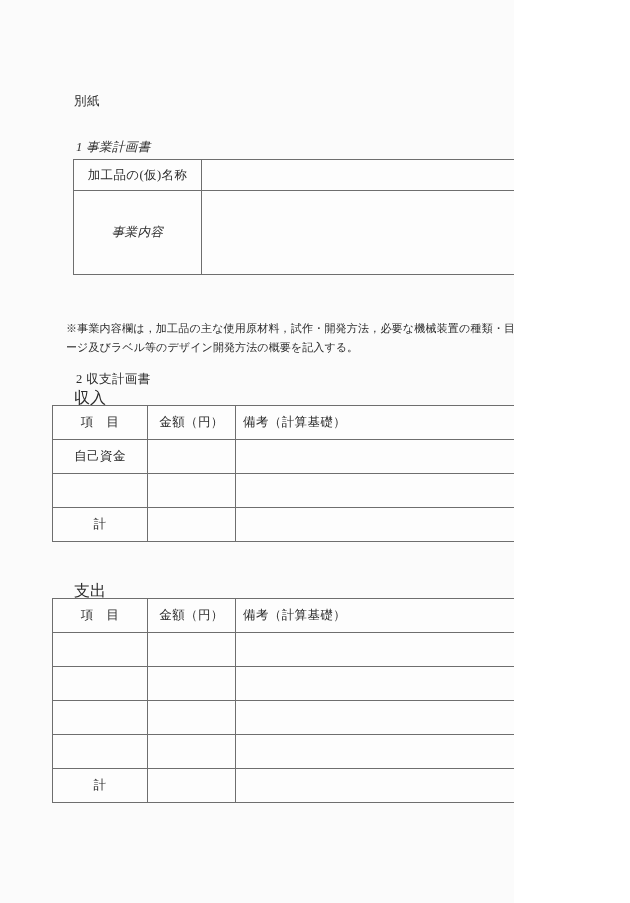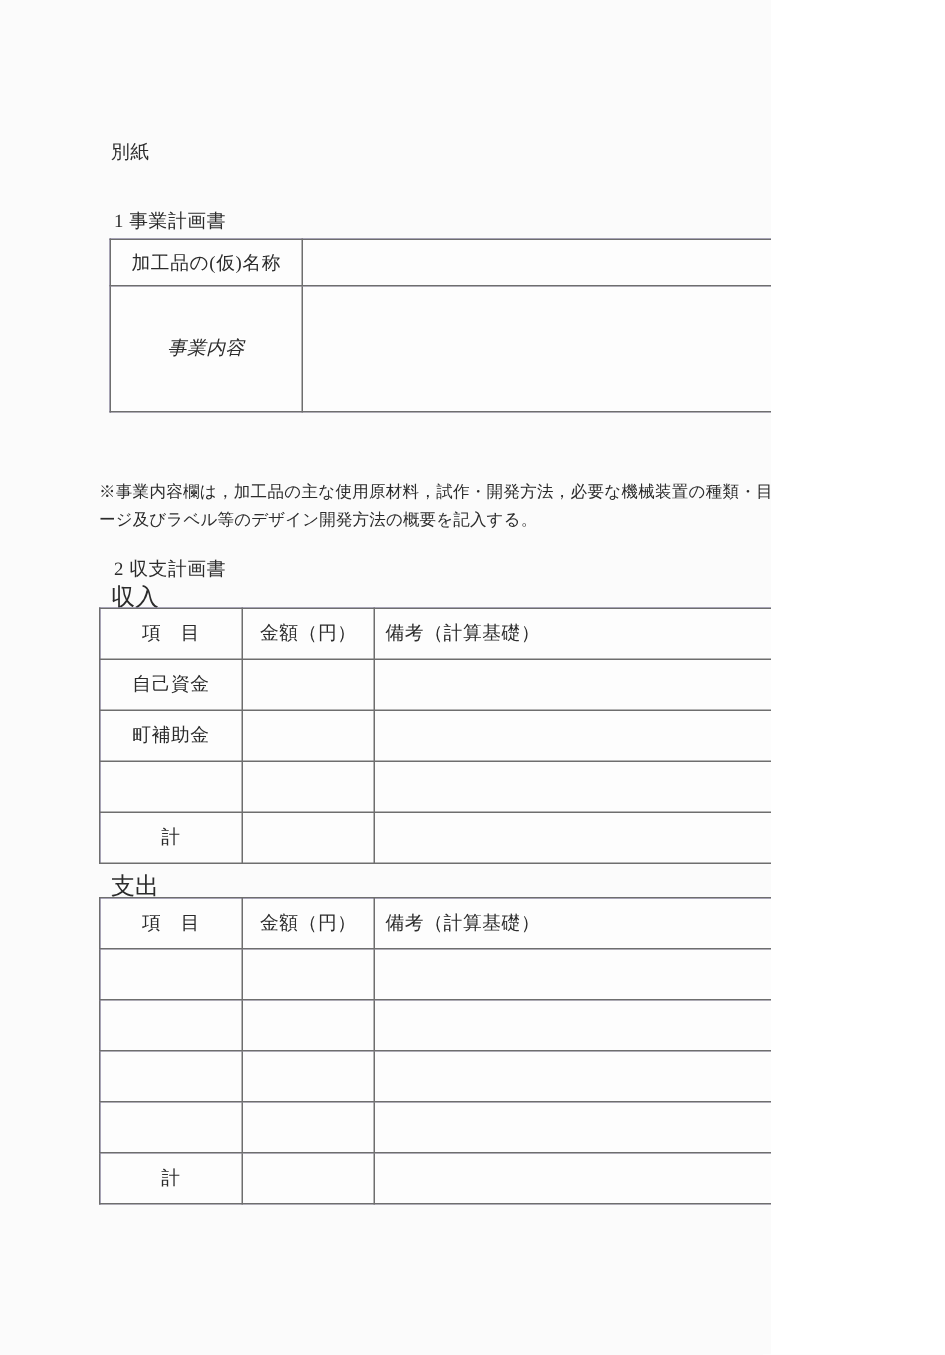--- a/index.html
+++ b/index.html
@@ -29,21 +29,21 @@
     font-size: 12.5px;
     letter-spacing: 0.4px;
     white-space: nowrap;
   }
   .section-heading {
     position: absolute;
     font-size: 12.5px;
     letter-spacing: 0.4px;
     white-space: nowrap;
   }
-  .sec1-heading { left: 76px; top: 139px; }
+  .sec1-heading { left: 76px; top: 139px; font-style: italic; }
   .sec2-heading { left: 76px; top: 371px; }
   .sub-heading  { position: absolute; font-size: 16px; white-space: nowrap; text-align: center; }
   .income-sub   { left: 74px; top: 388px; }
   .expense-sub  { left: 74px; top: 581px; }
 
   .note {
     position: absolute;
     left: 66px;
     top: 319px;
     width: 506px;
@@ -51,21 +51,21 @@
     line-height: 18.5px;
     letter-spacing: 0.1px;
     text-align: justify;
   }
 
   
   table {
     position: absolute;
     border-collapse: collapse;
     table-layout: fixed;
-    background: #c4b5fd;
+    background: #0c4a6e;
   }
   table td {
     border: 1px solid #6e6e6e;
     font-size: 12.5px;
     letter-spacing: 0.4px;
     padding: 0;
     vertical-align: middle;
     background: #fdfdfd;
   }
   .cell-center { text-align: center; }
@@ -79,21 +79,21 @@
   .row-detail { height: 84px; font-style: italic; }
 
   .period-line {
     display: block;
     padding-left: 44px;
     white-space: pre;
     letter-spacing: 0.4px;
   }
 
   
-  .budget-table { left: 66px; width: 480px; }
+  .budget-table { left: 52px; width: 480px; }
   #income-table  { top: 405px; }
   #expense-table { top: 598px; }
   .budget-table td.col-item   { width: 94px; }
   .budget-table td.col-amount { width: 87px; }
   .budget-table td.col-note   { width: 297px; }
   .budget-table tr { height: 34px; }
 </style>
 </head>
 <body>
 
@@ -124,25 +124,20 @@
 
   <table id="income-table" class="budget-table">
     <tbody>
       <tr>
         <td class="col-item cell-center">項　目</td>
         <td class="col-amount cell-center">金額（円）</td>
         <td class="col-note cell-left">備考（計算基礎）</td>
       </tr>
       <tr>
         <td class="col-item cell-center">自己資金</td>
-        <td class="col-amount cell-left"></td>
-        <td class="col-note cell-left"></td>
-      </tr>
-      <tr>
-        <td class="col-item cell-center">町補助金</td>
         <td class="col-amount cell-left"></td>
         <td class="col-note cell-left"></td>
       </tr>
       <tr>
         <td class="col-item cell-center"></td>
         <td class="col-amount cell-left"></td>
         <td class="col-note cell-left"></td>
       </tr>
       <tr>
         <td class="col-item cell-center">計</td>

